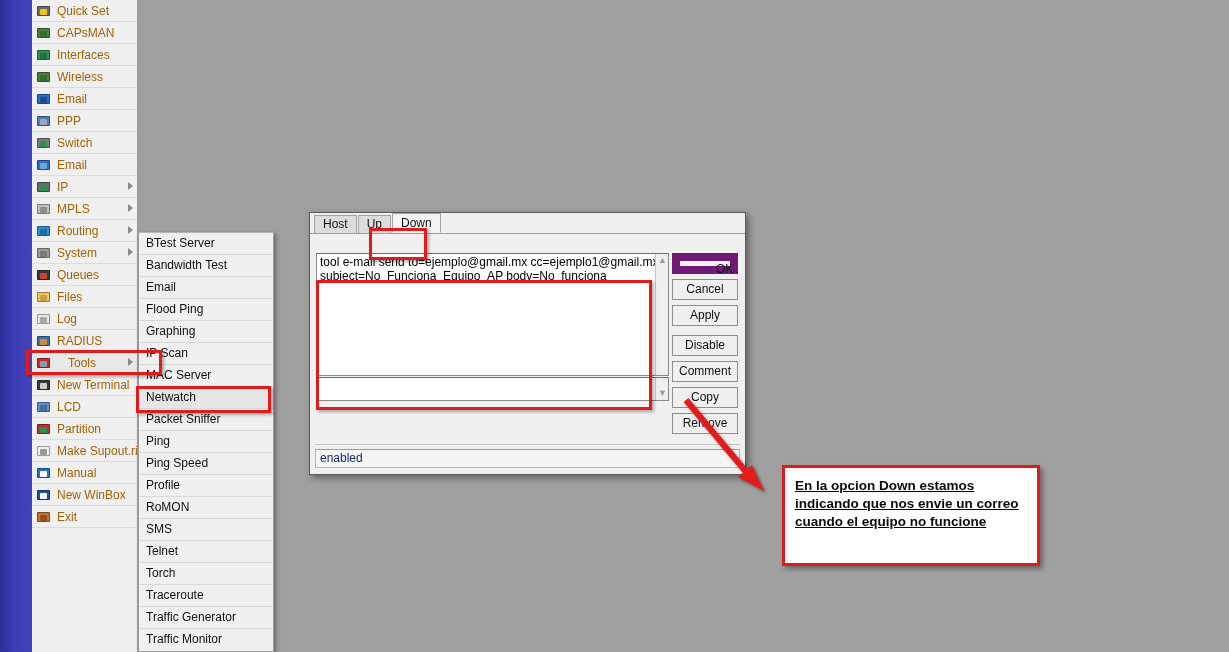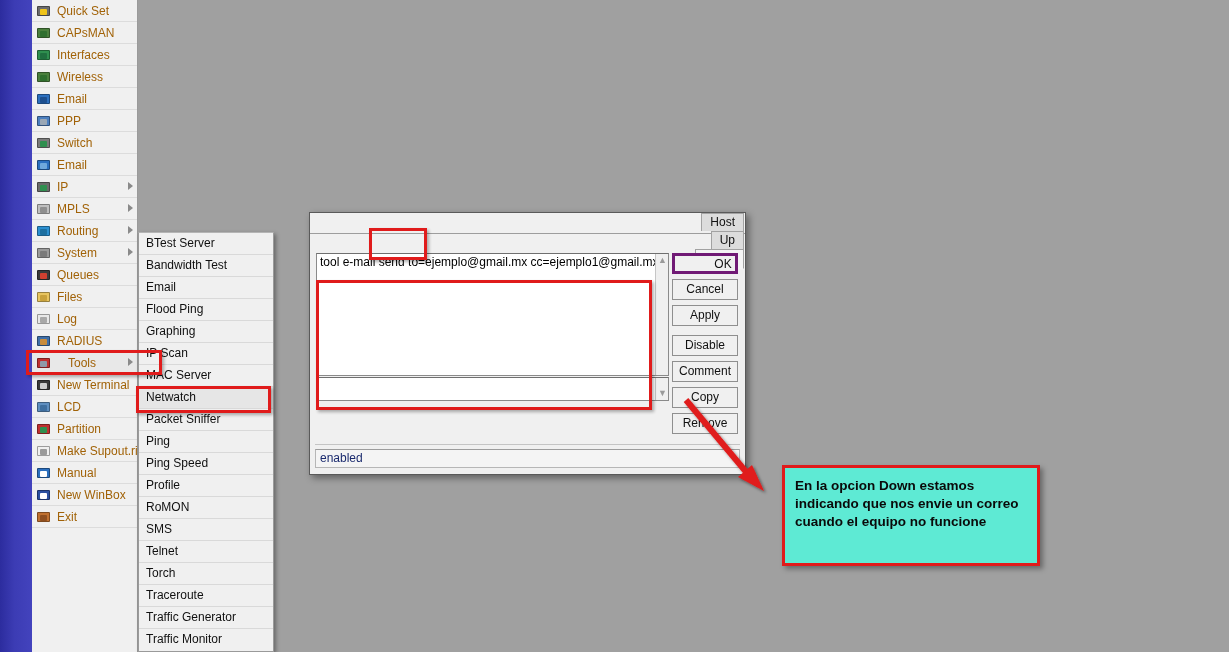--- a/index.html
+++ b/index.html
@@ -79,21 +79,21 @@
     width:14px;height:13px;background:#d4d0c8;
     border:1px solid #262626;box-sizing:border-box;
     display:flex;align-items:center;justify-content:center;
     font-size:9px;line-height:1;color:#000;
   }
   .tbtn .sq{width:7px;height:7px;border:1px solid #333;box-sizing:border-box;}
 
   #tabstrip{
     height:21px;background:#f0f0f0;
     display:flex;align-items:flex-end;padding-left:4px;
-    border-bottom:1px solid #9d9d9d;box-sizing:border-box;flex-direction:column;
+    border-bottom:1px solid #9d9d9d;box-sizing:border-box;
   }
   .tab{
     height:18px;line-height:17px;padding:0 8px;font-size:12px;
     background:#dcdcdc;border:1px solid #a2a2a2;border-bottom:none;
     margin-right:1px;box-sizing:border-box;color:#111;
   }
   .tab.active{background:#f4f4f4;height:20px;line-height:19px;border-bottom:1px solid #f4f4f4;}
 
   #dlg-body{position:absolute;left:0;top:38px;right:0;bottom:0;}
 
@@ -121,21 +121,21 @@
   }
   .sbarrow.up{top:2px;}
   .sbarrow.dn{bottom:2px;}
 
   #btncol{position:absolute;right:7px;top:2px;width:66px;}
   .dbtn{
     height:21px;line-height:19px;text-align:center;font-size:12px;
     background:#f0f0f0;border:1px solid #8f8f8f;
     margin-bottom:5px;box-sizing:border-box;color:#111;
   }
-  .dbtn.primary{border:3px solid #701a75;line-height:17px;padding-left:36px;}
+  .dbtn.primary{border:8px solid #701a75;line-height:17px;padding-left:36px;}
   .dbtn.gap{margin-top:9px;}
 
   #statusbar{
     position:absolute;left:5px;right:5px;bottom:6px;height:19px;
     background:#f4f4f4;border:1px solid #b6b6b6;border-top-color:#9c9c9c;
     box-sizing:border-box;
   }
   #statusbar span{font-size:12px;line-height:17px;padding-left:4px;color:#1a2a6e;}
 
   #sep{
@@ -146,23 +146,24 @@
   .redbox{position:absolute;border:3px solid #e01b1b;box-sizing:border-box;
           box-shadow:2px 2px 3px rgba(0,0,0,.3);}
   #rb-tools{left:26px;top:350px;width:136px;height:25px;}
   #rb-netwatch{left:136px;top:386px;width:135px;height:27px;}
   #rb-down{left:369px;top:228px;width:58px;height:32px;}
   #rb-textarea{left:316px;top:280px;width:336px;height:130px;}
 
   
   #note{
     position:absolute;left:782px;top:465px;width:258px;height:101px;
-    background:#5eead4;border:3px solid #e01b1b;box-sizing:border-box;
+    background:#ffffff;border:3px solid #e01b1b;box-sizing:border-box;
     box-shadow:3px 3px 5px rgba(0,0,0,.35);
     padding:9px 10px;
+    text-decoration:underline;
   }
   #note p{
     margin:0;font-size:13.5px;line-height:18px;font-weight:bold;color:#0a0a0a;
   }
 
   #arrow{position:absolute;left:680px;top:395px;width:110px;height:110px;pointer-events:none;}
 </style>
 </head>
 <body>
 
@@ -376,20 +377,21 @@
       <div class="tab">Up</div>
       <div class="tab active">Down</div>
     </div>
 
   <div id="dlg-body">
 
     <div id="field-area">
 
       <div class="txtbox" id="txt1">
         <div class="line">tool e-mail send to=ejemplo@gmail.mx cc=ejemplo1@gmail.mx</div>
+          <div class="line">subject=No_Funciona_Equipo_AP body=No_funciona</div>
           <div class="vsb">
           <div class="sbarrow up">▲</div>
         </div>
       </div>
 
       <div class="txtbox" id="txt2">
         <div class="vsb">
           <div class="sbarrow dn">▼</div>
         </div>
       </div>

